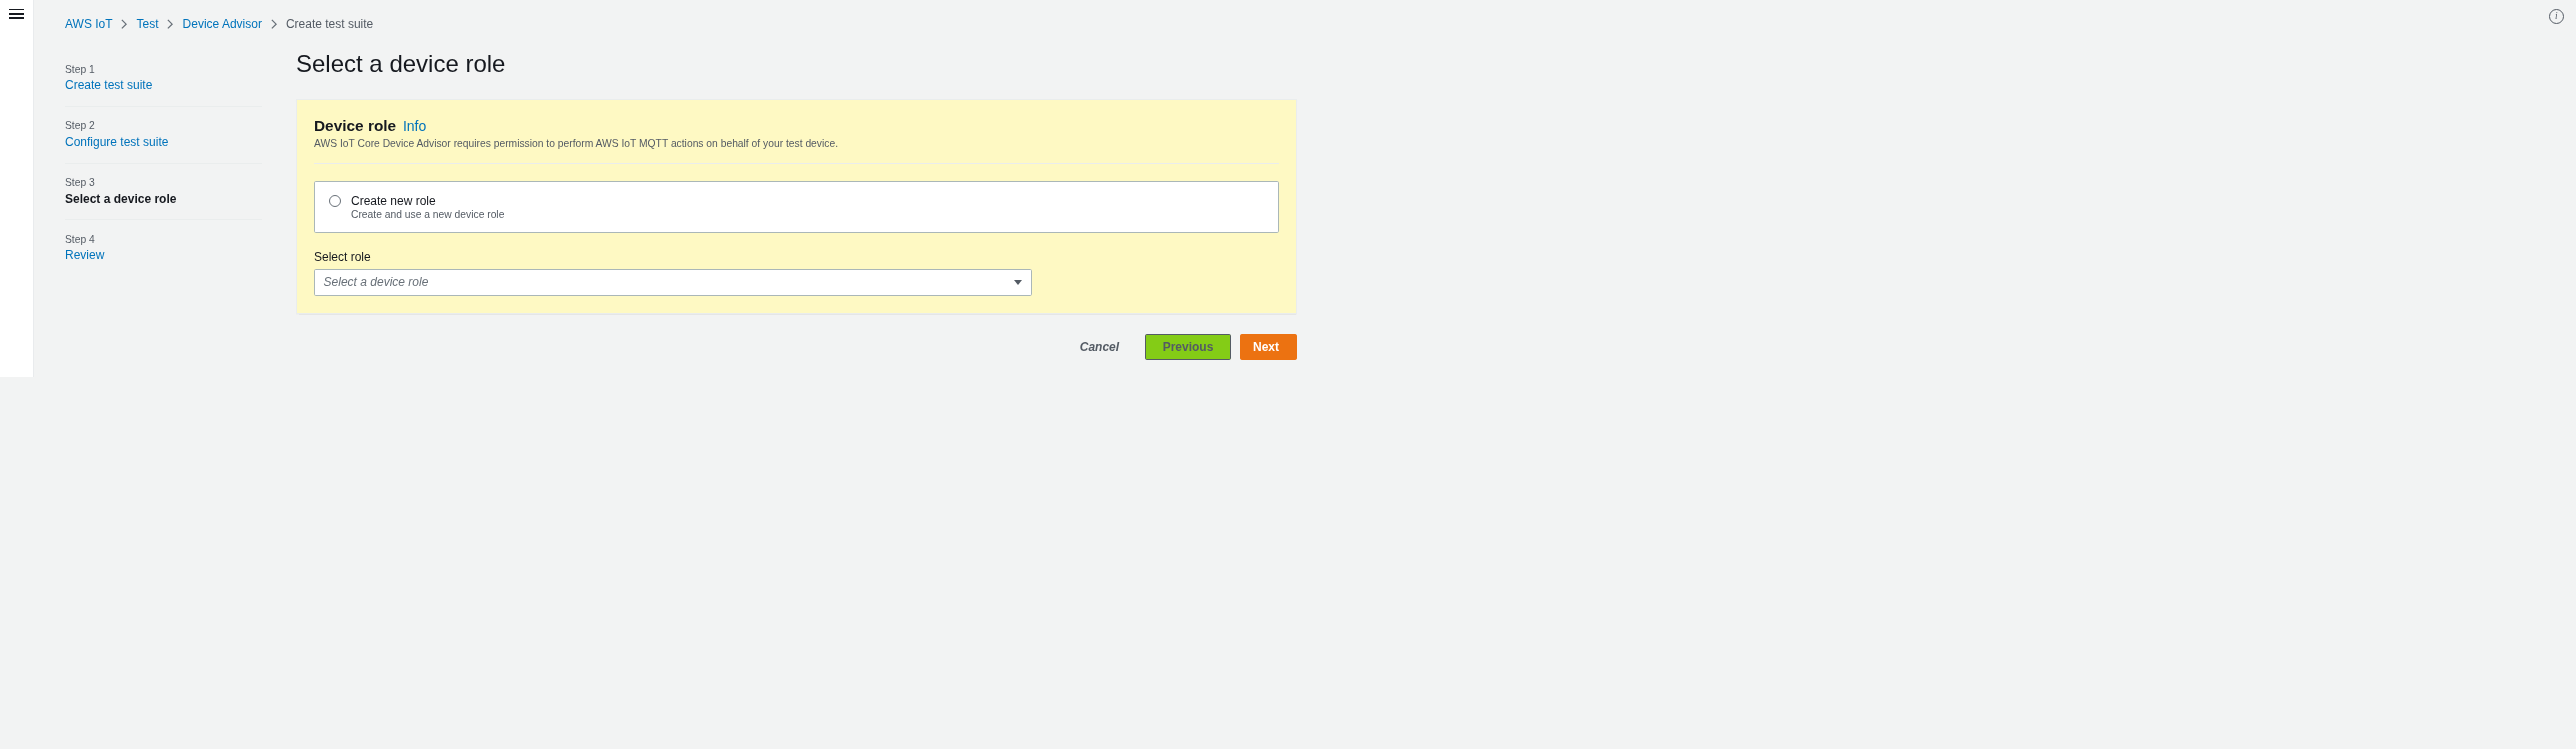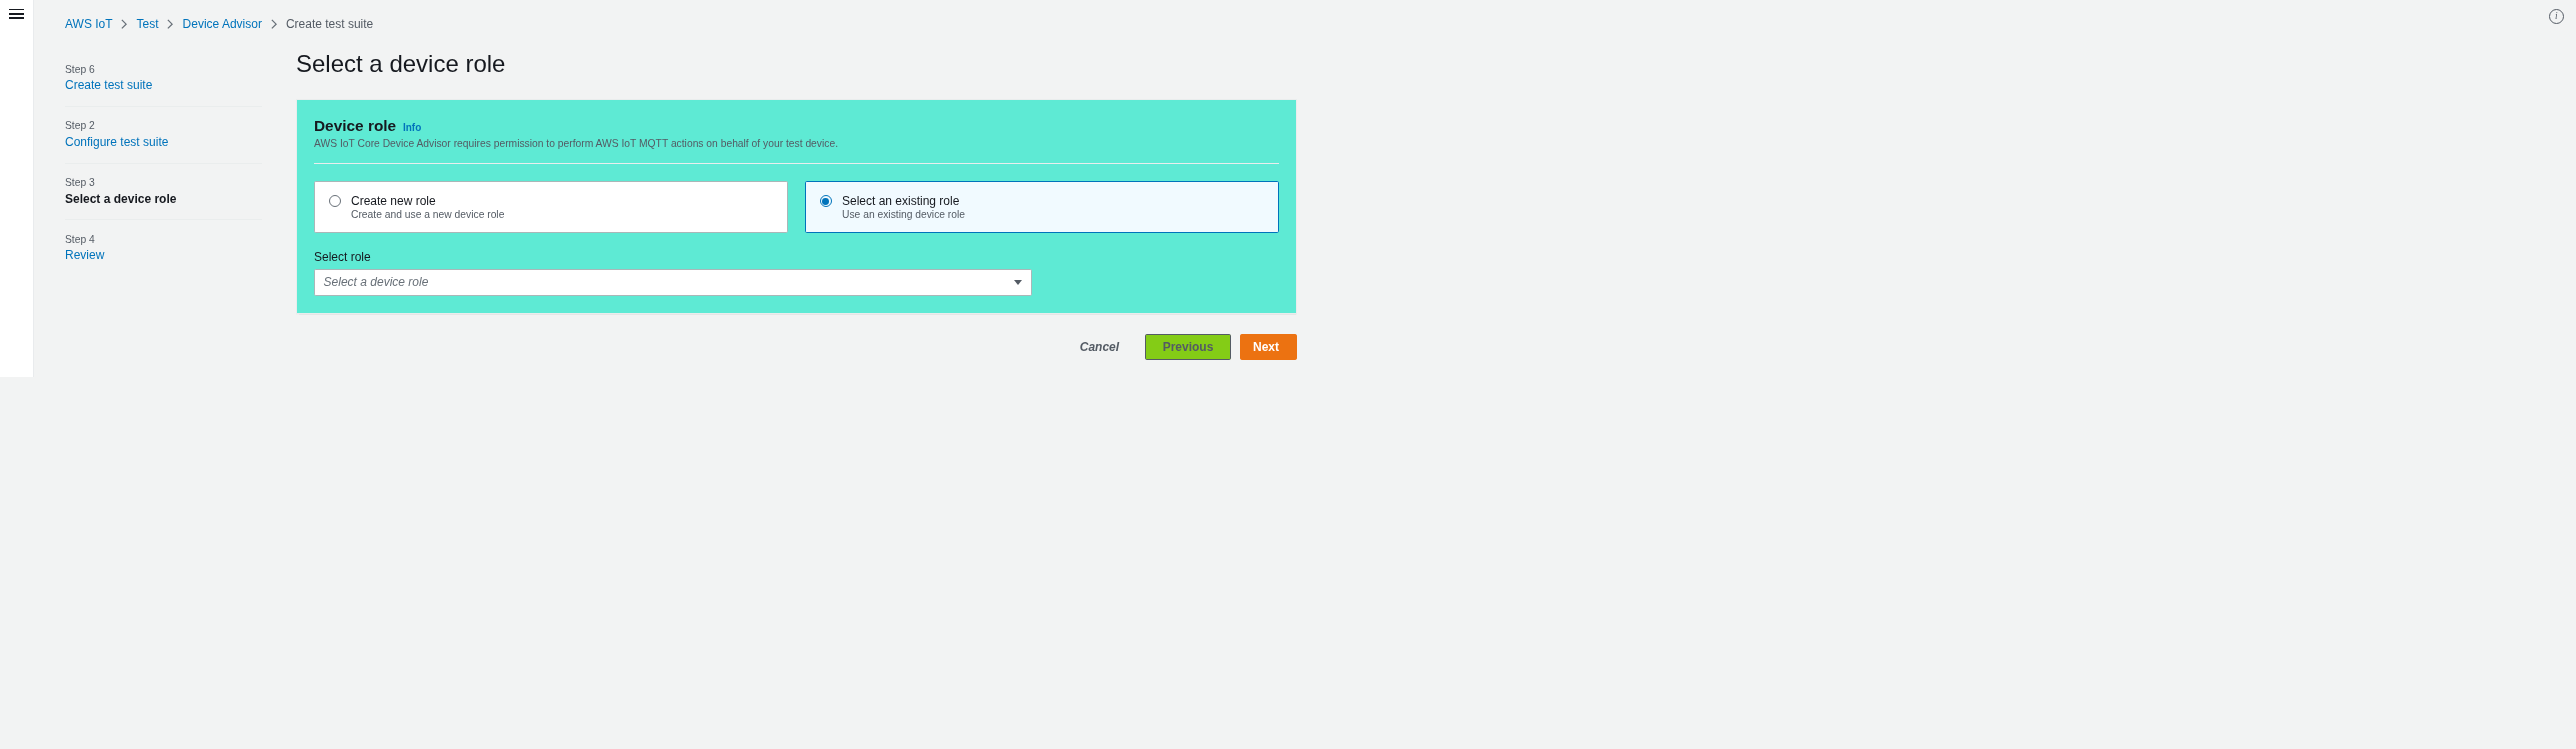--- a/index.html
+++ b/index.html
@@ -107,21 +107,21 @@
       flex: 1;
       max-width: 1001px;
     }
     .page-title {
       font-size: 24px;
       font-weight: 400;
       margin-bottom: 20.5px;
       color: #16191f;
     }
     .panel {
-      background: #5eead4;
+      background: #fef9c3;
       border: 0.9px solid #eaeded;
       box-shadow: 0 0.9px 0.9px rgba(0,0,0,0.05);
       padding: 17px;
       margin-bottom: 20.5px;
     }
     .panel-header {
       padding-bottom: 13.7px;
       border-bottom: 0.9px solid #eaeded;
       margin-bottom: 17px;
     }
@@ -129,22 +129,22 @@
       display: flex;
       align-items: baseline;
       gap: 6.8px;
     }
     .panel-title {
       font-size: 15.4px;
       font-weight: 700;
     }
     .info-link {
       color: #0073bb;
-      font-size: 10px;
-      font-weight: 700;
+      font-size: 14px;
+      font-weight: 400;
       text-decoration: none;
       text-align: right;
     }
     .panel-subtitle {
       font-size: 10.3px;
       color: #545b64;
       margin-top: 3.4px;
     }
     .radio-row {
       display: flex;
@@ -285,21 +285,21 @@
         <svg width="6.8" height="10.3" viewBox="0 0 8 12">
             <path d="M1 1l5 5-5 5" stroke="#687078" stroke-width="1.5" fill="none"></path>
           </svg>
       </span>
       <span class="current">Create test suite</span>
     </nav>
 
     <div class="layout">
       <aside class="steps">
         <div class="step">
-          <div class="step-num">Step 6</div>
+          <div class="step-num">Step 1</div>
           <a href="#" class="step-link">Create test suite</a>
         </div>
         <div class="step">
           <div class="step-num">Step 2</div>
           <a href="#" class="step-link">Configure test suite</a>
         </div>
         <div class="step">
           <div class="step-num">Step 3</div>
           <div class="step-current">Select a device role</div>
         </div>
@@ -322,27 +322,20 @@
           </div>
 
           <div class="radio-row">
             <label class="radio-card">
               <span class="radio-circle"></span>
               <span>
                 <div class="radio-title">Create new role</div>
                 <div class="radio-desc">Create and use a new device role</div>
               </span>
             </label>
-            <label class="radio-card selected">
-              <span class="radio-circle"></span>
-              <span>
-                <div class="radio-title">Select an existing role</div>
-                <div class="radio-desc">Use an existing device role</div>
-              </span>
-            </label>
           </div>
 
           <div class="field-label">Select role</div>
           <div class="select-box">
             <span>Select a device role</span>
             <span class="tri"></span>
           </div>
         </div>
 
         <div class="actions">

